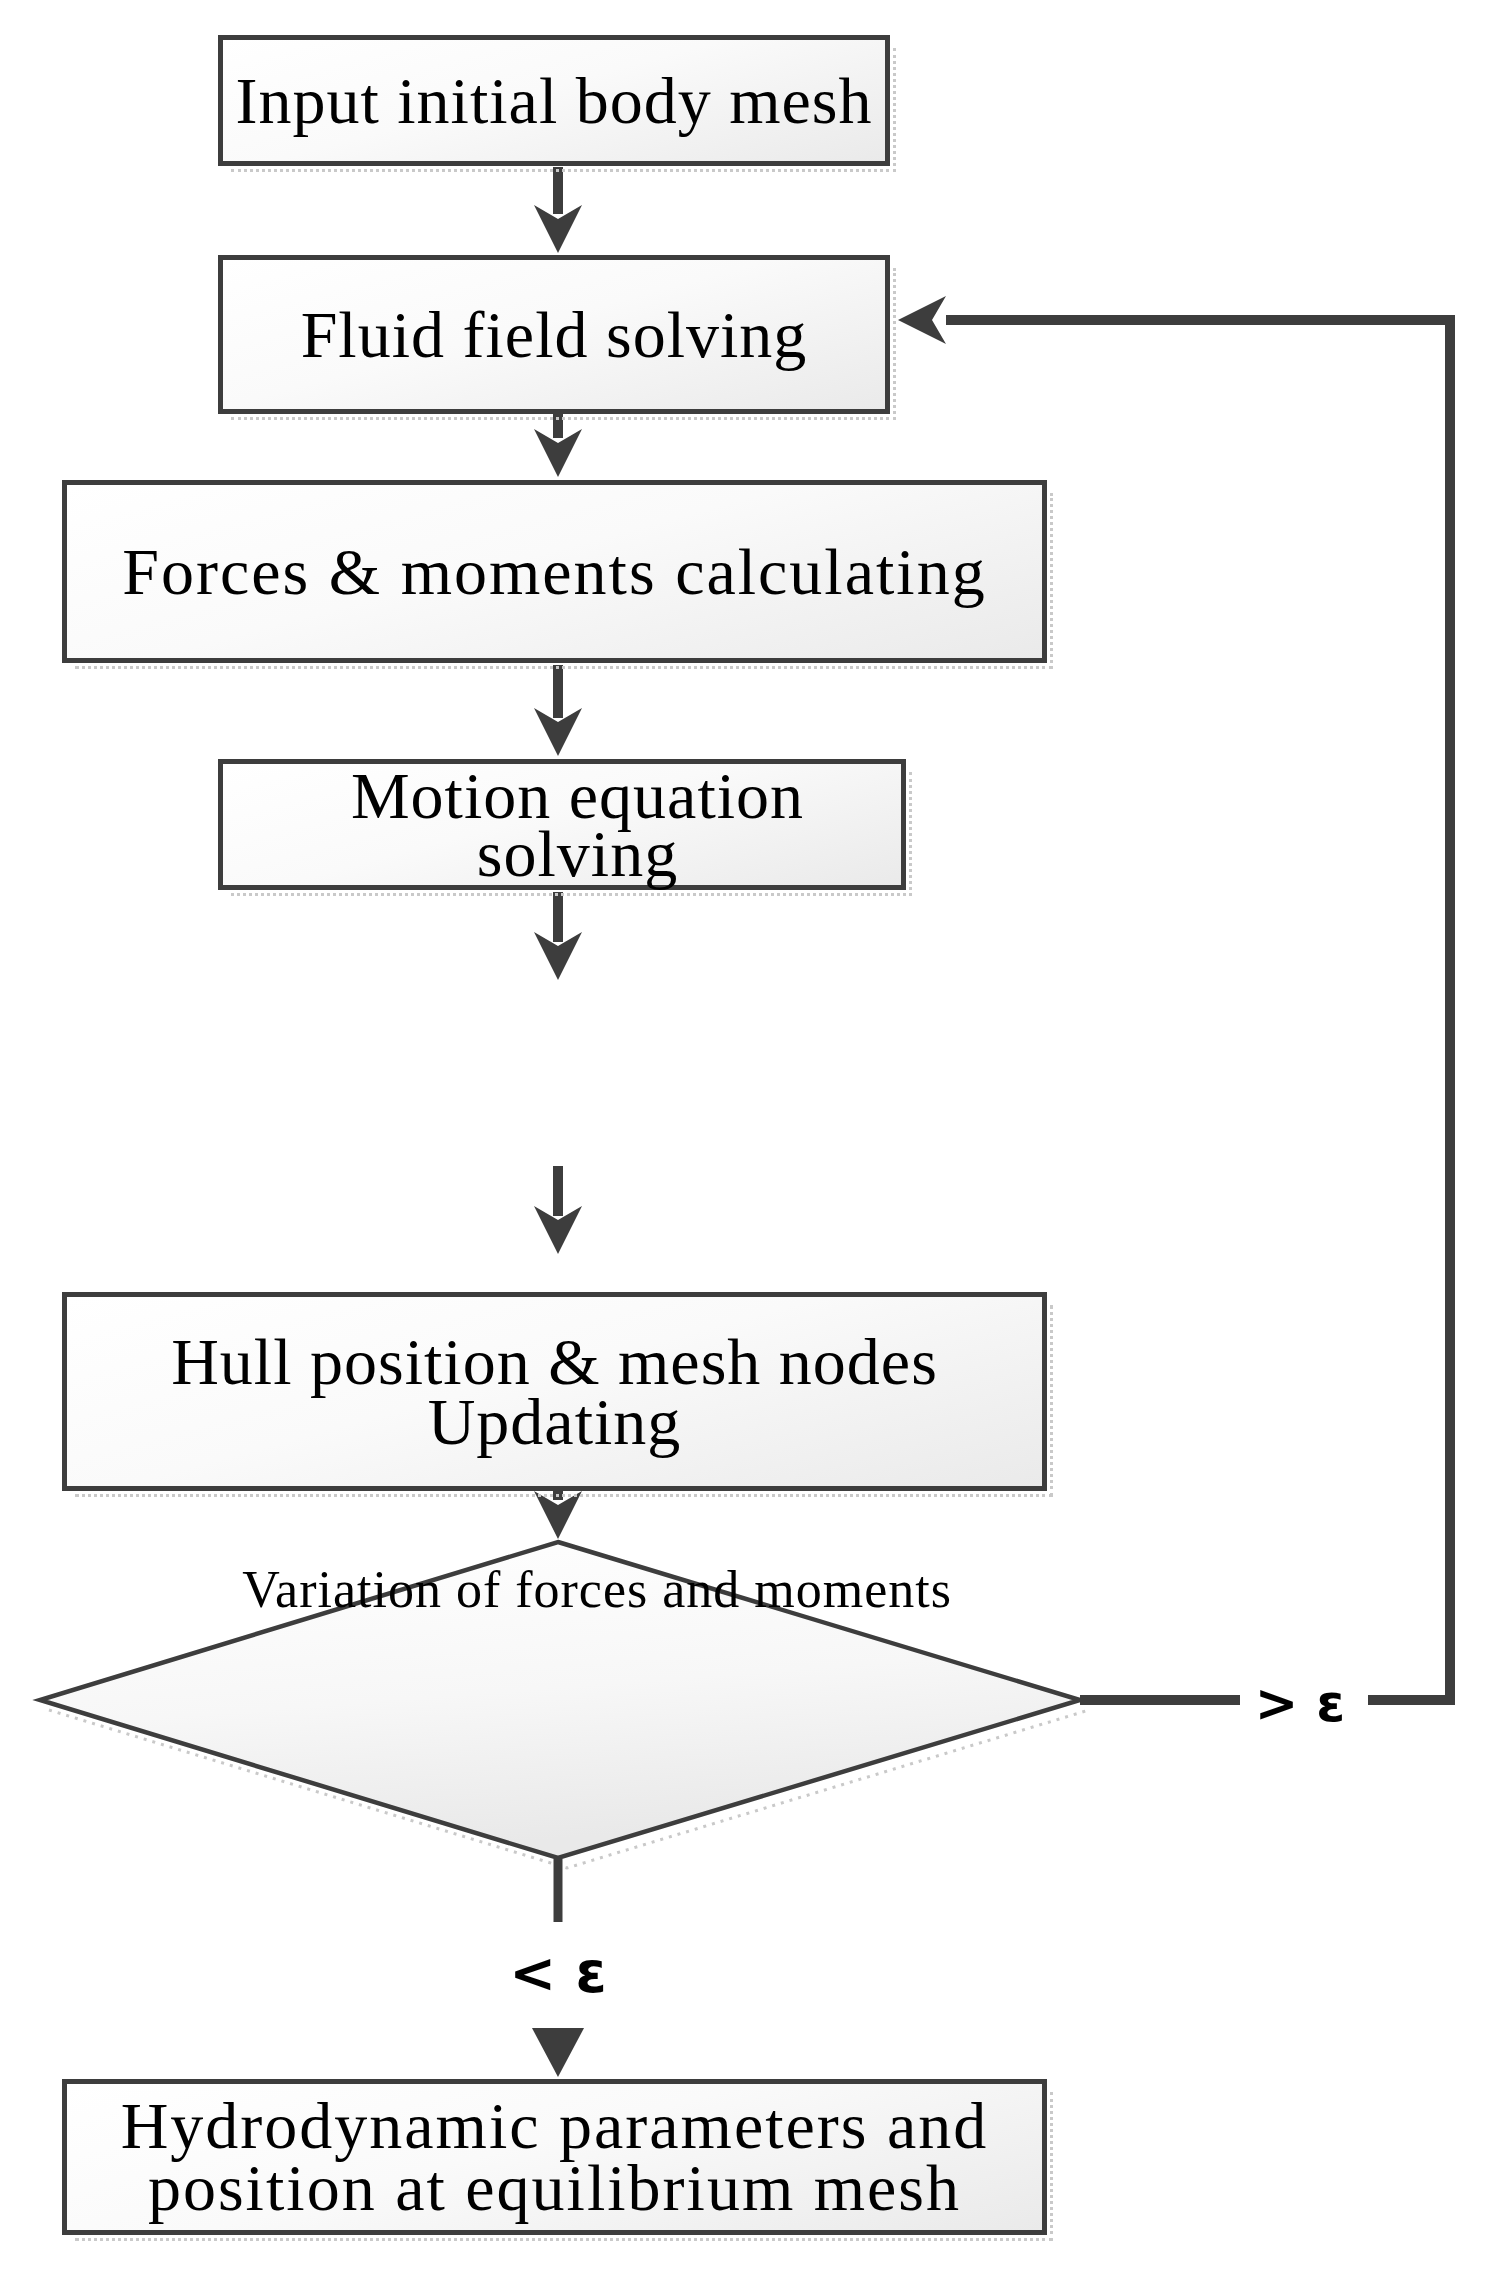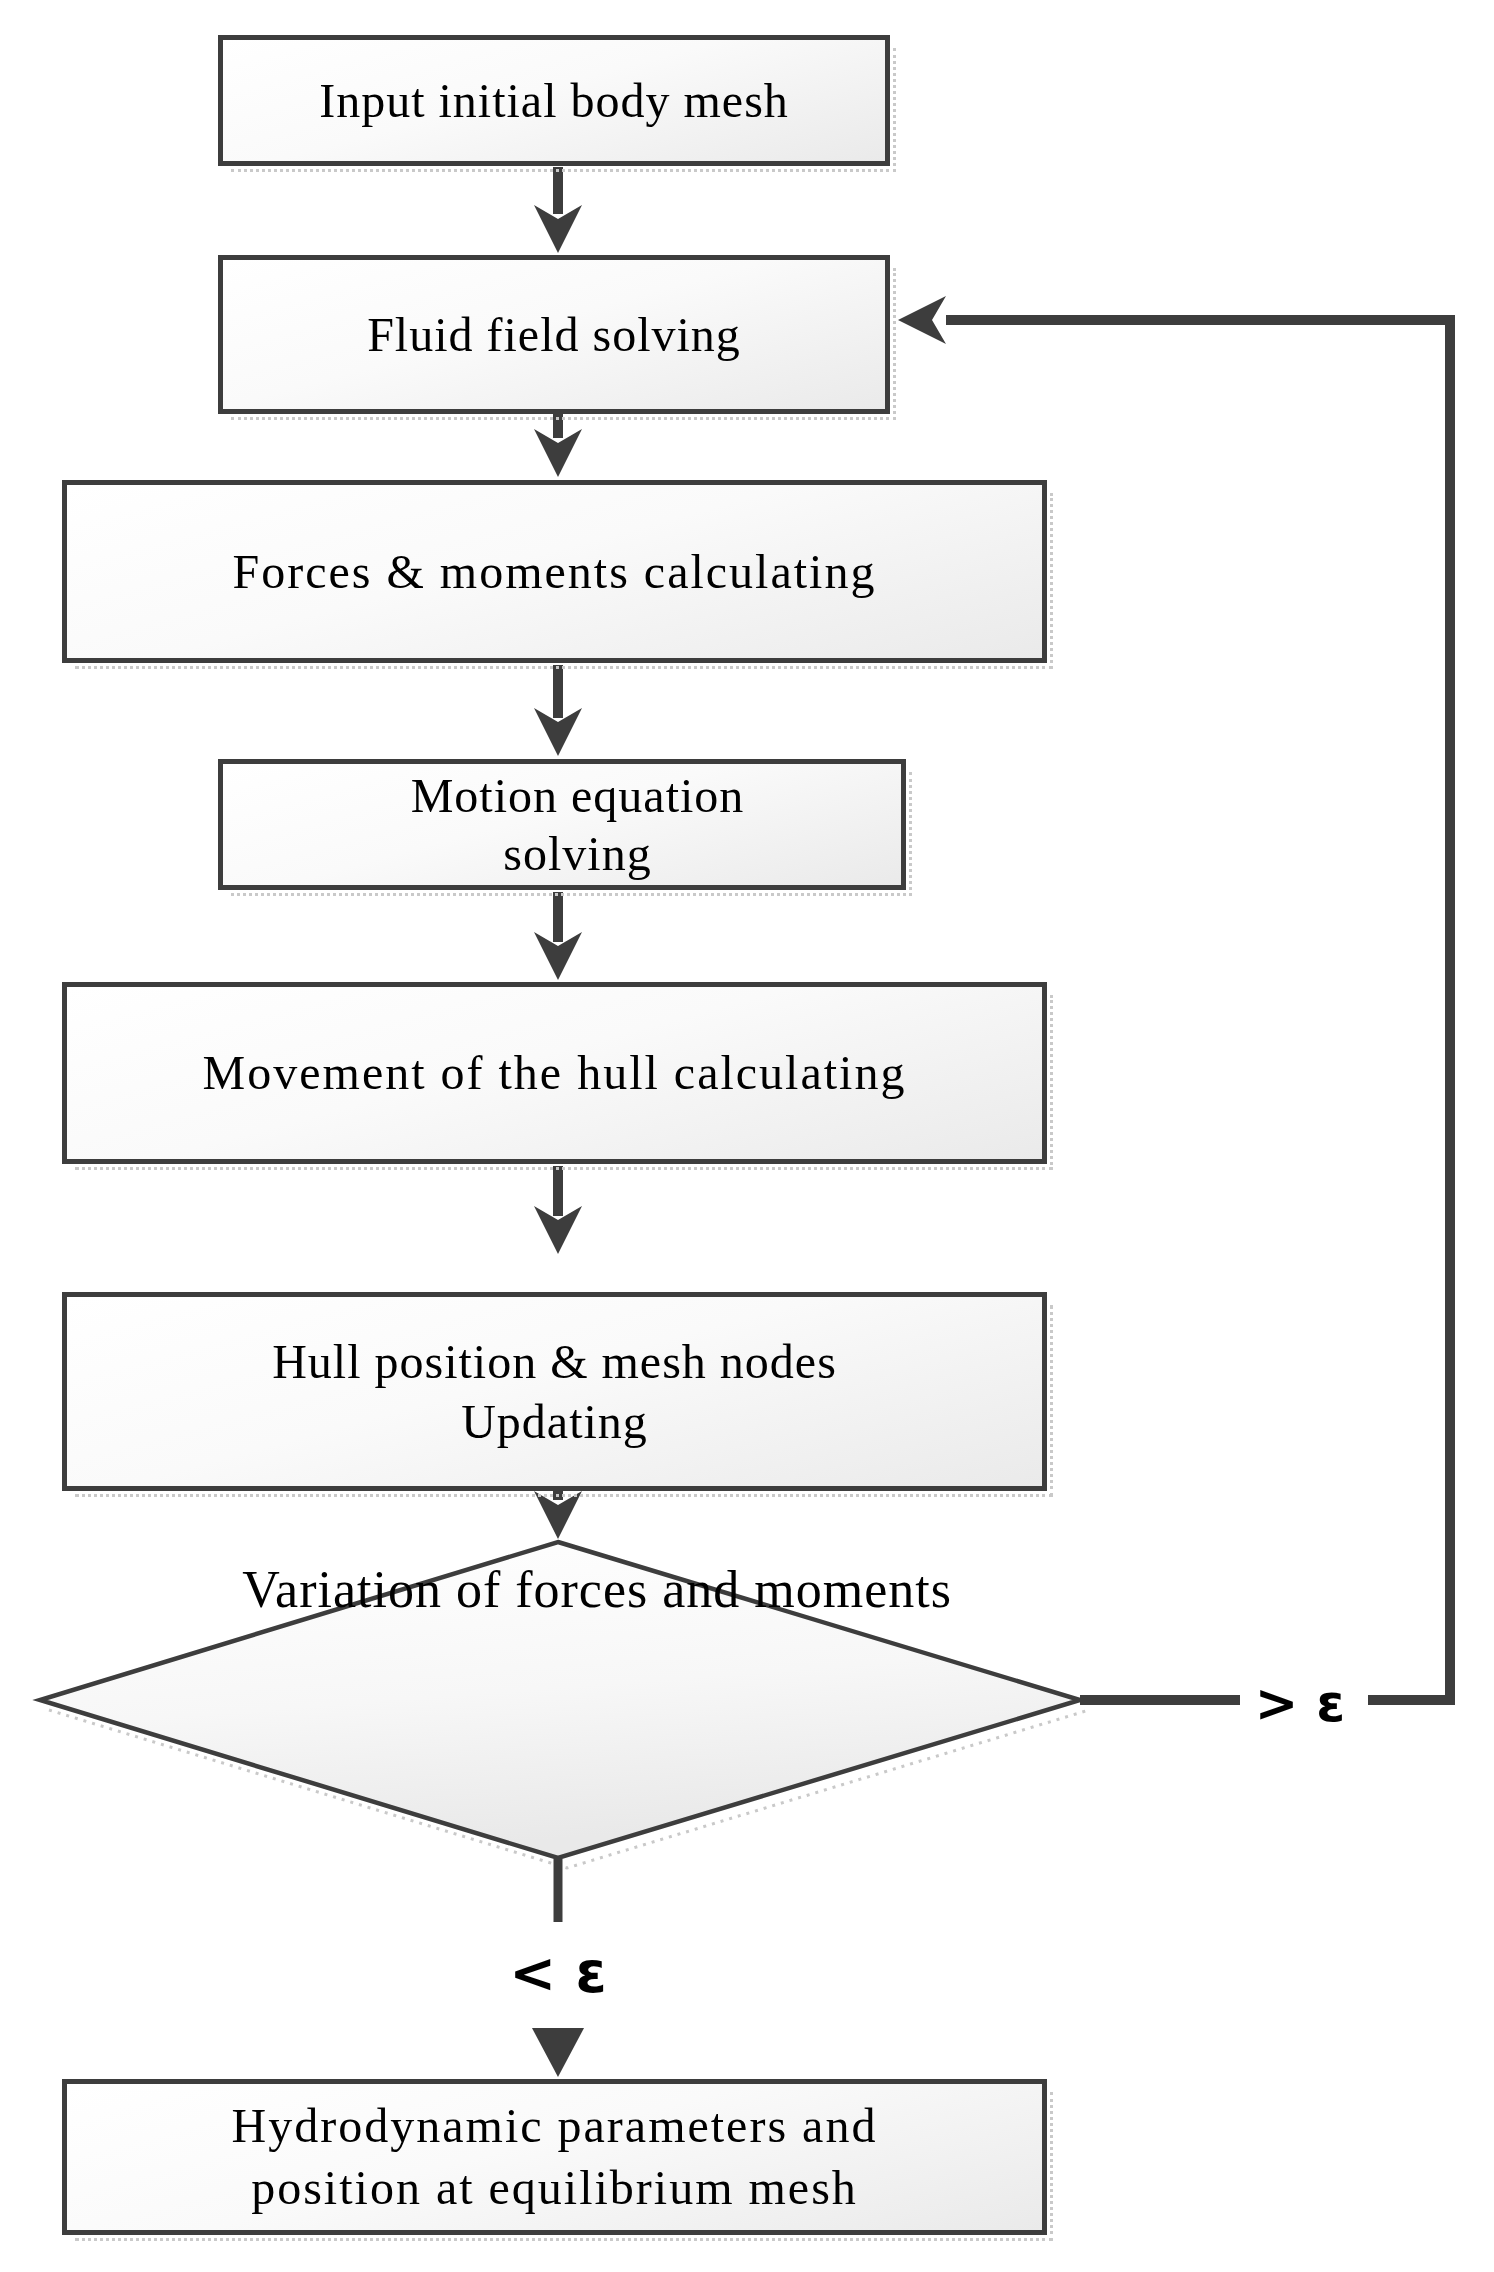--- a/index.html
+++ b/index.html
@@ -15,21 +15,21 @@
   .pbox{
     position:absolute;
     box-sizing:border-box;
     border:5px solid #3d3d3d;
     background:linear-gradient(165deg,#ffffff 0%,#fafafa 45%,#eaeaea 100%);
     display:flex;
     flex-direction:column;
     align-items:center;
     justify-content:center;
     text-align:center;
-    font-size:48px;
+    font-size:66px;
     line-height:60px;
     letter-spacing:1px;
     z-index:2;
   }
   .pbox::after{
     content:"";
     position:absolute;
     left:8px;top:8px;right:-11px;bottom:-11px;
     border-right:3px dotted #c9c9c9;
     border-bottom:3px dotted #c9c9c9;
@@ -134,23 +134,20 @@
 
   <div class="pbox b3 wide">
     <span class="ln">Forces &amp; moments calculating</span>
   </div>
 
   <div class="pbox b4">
     <span class="ln">Motion equation</span>
     <span class="ln">solving</span>
   </div>
 
-  <div class="pbox b5 wide">
-    <span class="ln">Movement of the hull calculating</span>
-  </div>
 
   <div class="pbox b6">
     <span class="ln">Hull position &amp; mesh nodes</span>
     <span class="ln">Updating</span>
   </div>
 
   <div class="diamond-label">
     <span class="ln">Variation of forces and</span>
     <span class="ln">moments</span>
   </div>

